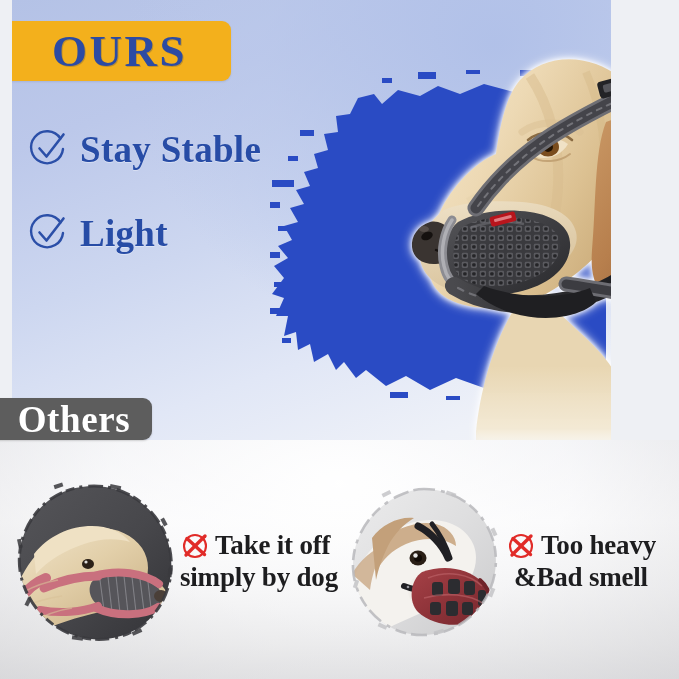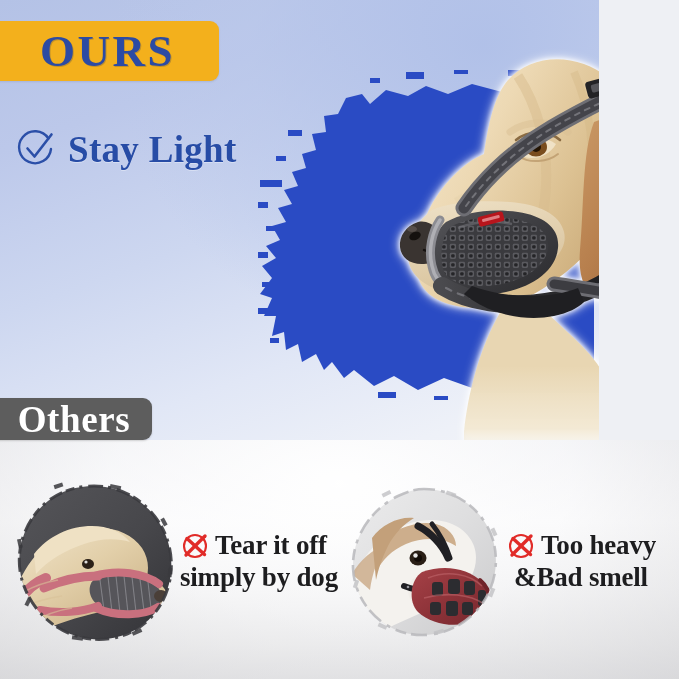--- a/index.html
+++ b/index.html
@@ -8,21 +8,21 @@
     font-family:"Liberation Serif", serif;
     background:#eef0f4;
     position:relative;
   }
 
   
   #stage { position:absolute; inset:0; width:679px; height:679px; overflow:hidden; }
 
   
   .top-panel{
-    position:absolute; left:0; top:0; width:599px; height:470px;
+    position:absolute; left:12px; top:0; width:599px; height:470px;
     background:linear-gradient(160deg,#b4c2e6 0%,#bcc8ea 22%,#cdd7f0 46%,#e1e7f6 68%,#eef1f8 86%,#f3f4f7 100%);
     overflow:hidden;
   }
   
   .top-wash{
     position:absolute; right:-40px; top:-60px; width:520px; height:420px;
     background:radial-gradient(ellipse at 70% 25%, rgba(176,192,232,.95) 0%, rgba(186,200,235,.55) 45%, rgba(200,212,240,0) 72%);
     pointer-events:none;
   }
 
@@ -178,23 +178,32 @@
 
     <div class="features">
 
       <div class="feature">
         <span class="chk">
           <svg viewBox="0 0 40 40" xmlns="http://www.w3.org/2000/svg">
             <path d="M32.5,9.5 A16,16 0 1 0 35,20" fill="none" stroke="#2b4fa8" stroke-width="2.4" stroke-linecap="round"></path>
             <path d="M11.5,19.5 L18.5,27.5 L35.5,5.5" fill="none" stroke="#2b4fa8" stroke-width="2.6" stroke-linecap="round" stroke-linejoin="round"></path>
           </svg>
         </span>
-        <span class="flabel">Stay Light</span>
+        <span class="flabel">Stay Stable</span>
       </div>
 
+      <div class="feature">
+        <span class="chk">
+          <svg viewBox="0 0 40 40" xmlns="http://www.w3.org/2000/svg">
+            <path d="M32.5,9.5 A16,16 0 1 0 35,20" fill="none" stroke="#2b4fa8" stroke-width="2.4" stroke-linecap="round"></path>
+            <path d="M11.5,19.5 L18.5,27.5 L35.5,5.5" fill="none" stroke="#2b4fa8" stroke-width="2.6" stroke-linecap="round" stroke-linejoin="round"></path>
+          </svg>
+        </span>
+        <span class="flabel">Light</span>
+      </div>
 
 
     </div>
 
     <div class="hero-dog">
       <svg viewBox="0 0 330 430" xmlns="http://www.w3.org/2000/svg">
         <defs>
           <linearGradient id="furG" x1="0" y1="0" x2="1" y2="0.6">
             <stop offset="0" stop-color="#f6e9cf"></stop>
             <stop offset="0.38" stop-color="#edd9b4"></stop>
@@ -411,21 +420,21 @@
 
     <div class="con-text">
       <div class="con-line l1">
         <span class="xicon">
           <svg viewBox="0 0 30 30" xmlns="http://www.w3.org/2000/svg">
             <circle cx="15" cy="15" r="11" fill="none" stroke="#e12b28" stroke-width="2.1"></circle>
             <path d="M6,24 L25,5" stroke="#e12b28" stroke-width="3.4" stroke-linecap="round"></path>
             <path d="M7,7.5 L24.5,23.5" stroke="#e12b28" stroke-width="3.4" stroke-linecap="round"></path>
           </svg>
         </span>
-        <span>Tear it off</span>
+        <span>Take it off</span>
       </div>
       <div class="con-line l2">
         <span>simply by dog</span>
       </div>
     </div>
   </div>
 
   <div class="con-item con-2">
     <div class="photo-wrap">
       <svg width="152" height="152" viewBox="0 0 152 152" xmlns="http://www.w3.org/2000/svg">

